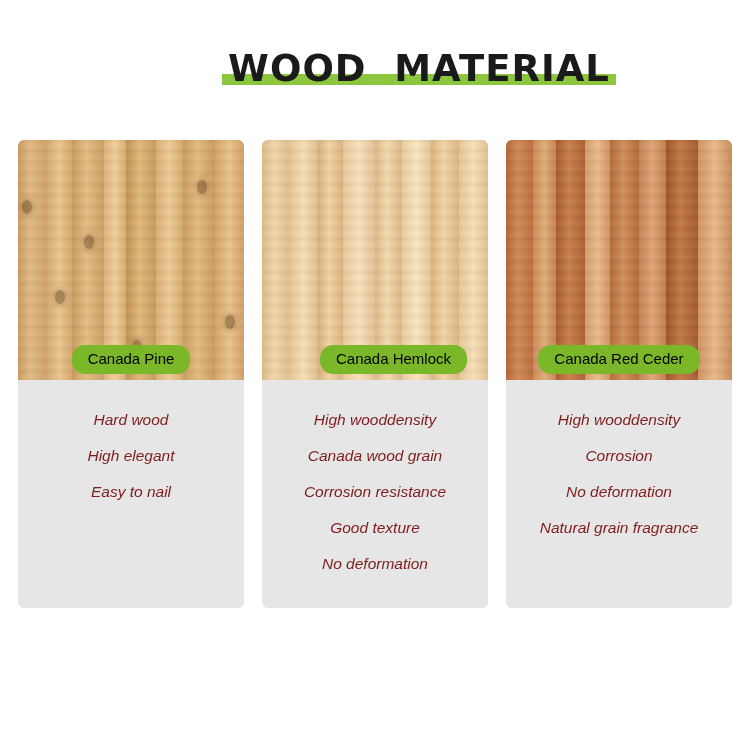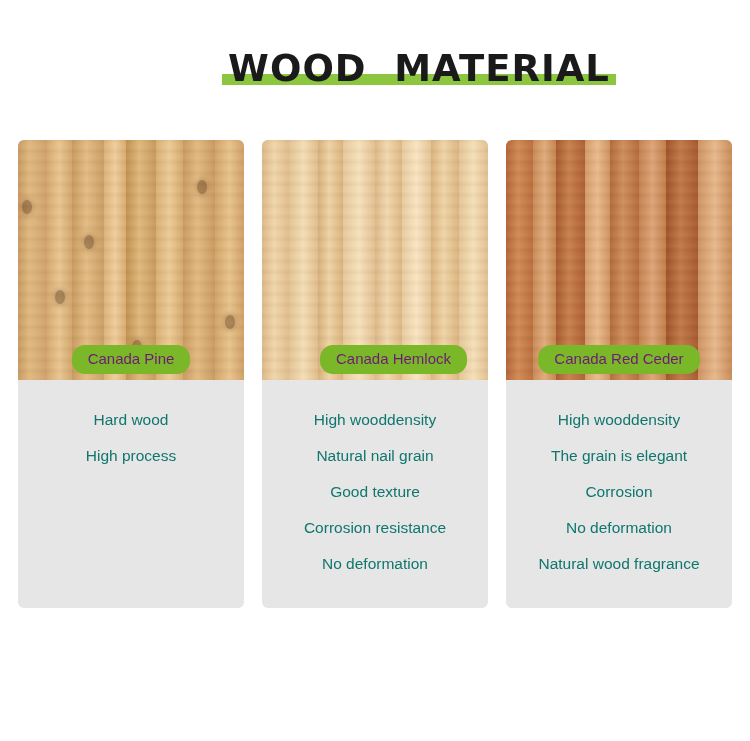--- a/index.html
+++ b/index.html
@@ -112,35 +112,36 @@
     bottom: 0;
     height: 42px;
     display: flex;
     align-items: center;
     justify-content: center;
   }
   .badge {
     display: inline-block;
     border-radius: 13px;
     padding: 5px 16px 6px;
-    color: #701a75;
+    color: #000000;
     font-size: 15px;
     font-family: "Liberation Sans", sans-serif;
     line-height: 18px;
     white-space: nowrap;
   }
   .features {
     padding: 22px 8px 26px;
     text-align: center;
   }
   .feature {
     font-size: 15.5px;
-    color: #0f766e;
+    color: #7f1d1d;
     line-height: 36px;
     white-space: nowrap;
+    font-style: italic;
   }
 </style>
 </head>
 <body>
 
 <div class="page">
 
   <div class="title-wrap">
     <span class="title-inner">
       <span class="title-underline"></span>
@@ -173,21 +174,22 @@
           <div class="plank" style="width:13%;background:linear-gradient(90deg,#d2a469,#e8c38b 50%,#cfa066);">
               <span class="knot" style="left:10px;top:175px;"></span>
             </div>
         </div>
         <div class="badge-row">
           <span class="badge" style="background:#7ab829;">Canada Pine</span>
         </div>
       </div>
       <div class="features">
         <div class="feature">Hard wood</div>
-        <div class="feature">High process</div>
+        <div class="feature">High elegant</div>
+        <div class="feature">Easy to nail</div>
       </div>
     </div>
 
     <div class="card">
       <div class="photo">
         <div class="planks">
           <div class="plank" style="width:12%;background:linear-gradient(90deg,#ddb887,#f0d6ab 45%,#e0bd8d);"></div>
           <div class="plank" style="width:13%;background:linear-gradient(90deg,#e3c394,#f4ddb5 50%,#e0bd8c);"></div>
           <div class="plank" style="width:11%;background:linear-gradient(90deg,#d8b079,#eed3a5 45%,#dab37d);"></div>
           <div class="plank" style="width:14%;background:linear-gradient(90deg,#e6c79a,#f6e1bb 50%,#e2c092);"></div>
@@ -195,23 +197,23 @@
           <div class="plank" style="width:13%;background:linear-gradient(90deg,#e8cb9f,#f8e4c0 50%,#e4c496);"></div>
           <div class="plank" style="width:12%;background:linear-gradient(90deg,#d9b37d,#efd4a7 45%,#dbb580);"></div>
           <div class="plank" style="width:13%;background:linear-gradient(90deg,#e4c596,#f5dfb8 50%,#e1bf90);"></div>
         </div>
         <div class="badge-row">
           <span class="badge" style="background:#7ab829;margin-left:37px;">Canada Hemlock</span>
         </div>
       </div>
       <div class="features">
         <div class="feature">High wooddensity</div>
-        <div class="feature">Natural nail grain</div>
+        <div class="feature">Canada wood grain</div>
+        <div class="feature">Corrosion resistance</div>
         <div class="feature">Good texture</div>
-        <div class="feature">Corrosion resistance</div>
         <div class="feature">No deformation</div>
       </div>
     </div>
 
     <div class="card">
       <div class="photo">
         <div class="planks">
           <div class="plank" style="width:12%;background:linear-gradient(90deg,#b5663a,#d08a55 45%,#bb6f3e);"></div>
           <div class="plank" style="width:10%;background:linear-gradient(90deg,#c98a57,#e0ab7b 50%,#c58550);"></div>
           <div class="plank" style="width:13%;background:linear-gradient(90deg,#a85a2f,#c8804c 45%,#ae6034);"></div>
@@ -220,21 +222,20 @@
           <div class="plank" style="width:12%;background:linear-gradient(90deg,#c58350,#dda478 50%,#c08049);"></div>
           <div class="plank" style="width:14%;background:linear-gradient(90deg,#a1522a,#c07a48 45%,#a85a31);"></div>
           <div class="plank" style="width:15%;background:linear-gradient(90deg,#cf9463,#e7b88c 50%,#c98c58);"></div>
         </div>
         <div class="badge-row">
           <span class="badge" style="background:#7ab829;">Canada Red Ceder</span>
         </div>
       </div>
       <div class="features">
         <div class="feature">High wooddensity</div>
-        <div class="feature">The grain is elegant</div>
         <div class="feature">Corrosion</div>
         <div class="feature">No deformation</div>
-        <div class="feature">Natural wood fragrance</div>
+        <div class="feature">Natural grain fragrance</div>
       </div>
     </div>
 
   </div>
 </div>
 
 </body></html>

